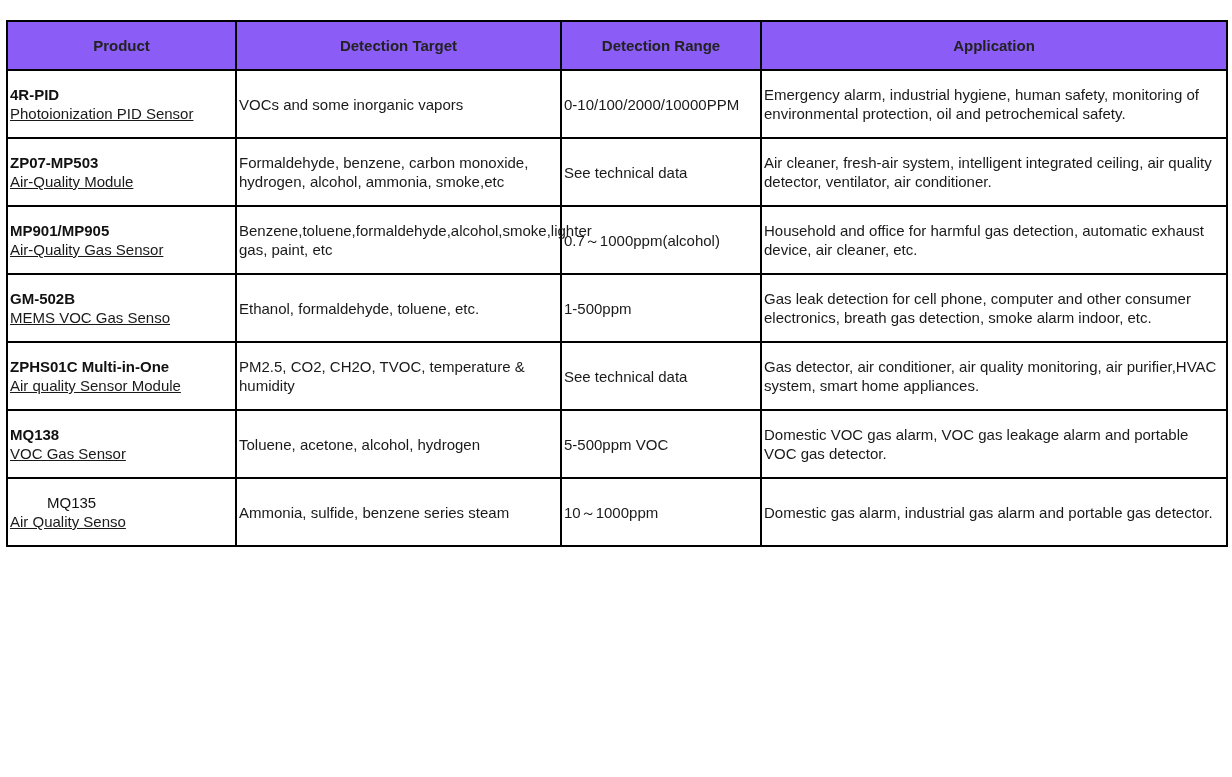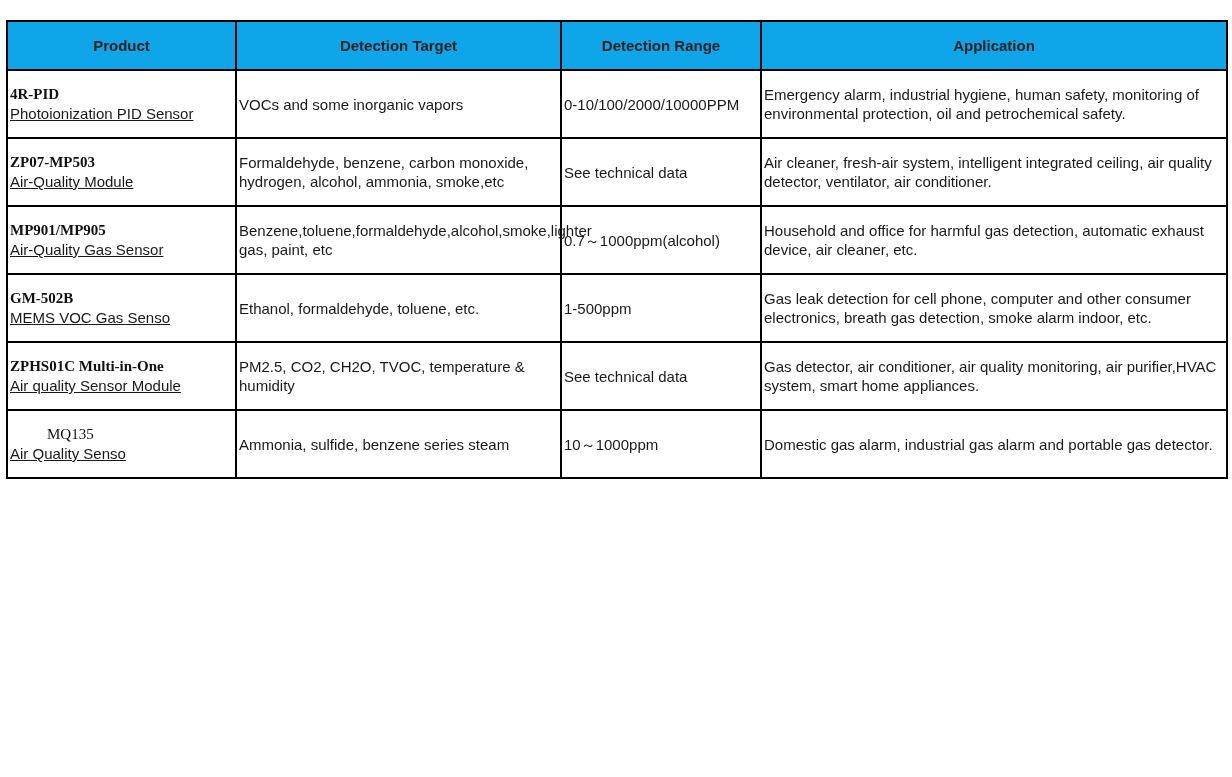--- a/index.html
+++ b/index.html
@@ -1,27 +1,27 @@
 <!DOCTYPE html>
 <html><head>
 <meta charset="utf-8">
 <style>
   html, body { margin: 0; padding: 0; background: #ffffff; }
   body { width: 1232px; height: 777px; position: relative; overflow: hidden;
          font-family: "Liberation Sans", sans-serif; color: #1a1a1a; }
   table.spec { position: absolute; left: 6px; top: 20px; width: 1220px;
                border-collapse: collapse; table-layout: fixed; }
   table.spec th, table.spec td { border: 2px solid #000; padding: 0 2px; }
-  table.spec th { background: #0ea5e9; height: 47px; font-weight: bold;
+  table.spec th { background: #8b5cf6; height: 47px; font-weight: bold;
                   font-size: 15px; text-align: center; color: #222; }
   table.spec td { height: 66px; font-size: 15px; line-height: 19px;
                   vertical-align: middle; text-align: left; background: #fff; }
   col.c1 { width: 229px; } col.c2 { width: 325px; }
   col.c3 { width: 200px; } col.c4 { width: 466px; }
-  .pname { font-weight: bold; display: block; color: #111; font-family: Liberation Serif, serif; }
+  .pname { font-weight: bold; display: block; color: #111; }
   .pdesc { display: block; text-decoration: underline; }
   .small { font-size: 14px; }
 </style>
 </head>
 <body>
 
 <table class="spec">
   <colgroup>
       <col class="c1">
       <col class="c2">
@@ -77,20 +77,29 @@
         <td>
           <span class="pname">ZPHS01C Multi-in-One</span>
           <span class="pdesc">Air quality Sensor Module</span>
         </td>
         <td>PM2.5, CO2, CH2O, TVOC, temperature &amp; humidity</td>
         <td class="small">See technical data</td>
         <td>Gas detector, air conditioner, air quality monitoring, air purifier,HVAC system, smart home appliances.</td>
       </tr>
       <tr>
         <td>
+          <span class="pname">MQ138</span>
+          <span class="pdesc">VOC Gas Sensor</span>
+        </td>
+        <td>Toluene, acetone, alcohol, hydrogen</td>
+        <td class="">5-500ppm VOC</td>
+        <td>Domestic VOC gas alarm, VOC gas leakage alarm and portable VOC gas detector.</td>
+      </tr>
+      <tr>
+        <td>
           <span class="pname" style="font-weight: normal; margin-left: 37px;"> MQ135</span>
           <span class="pdesc">Air Quality  Senso</span>
         </td>
         <td>Ammonia, sulfide, benzene series steam</td>
         <td class="">10～1000ppm</td>
         <td>Domestic gas alarm, industrial gas alarm and portable gas detector.</td>
       </tr>
     </tbody>
 </table>
 

